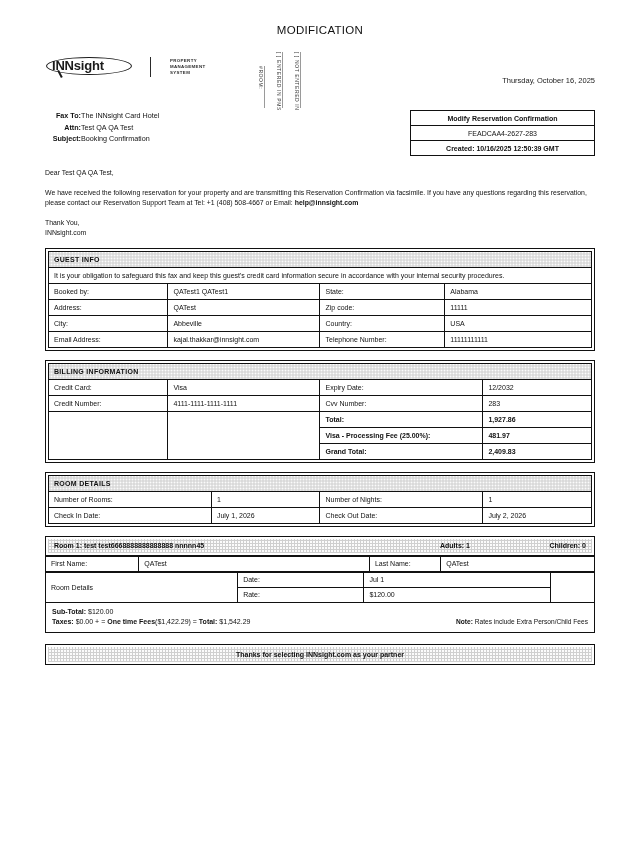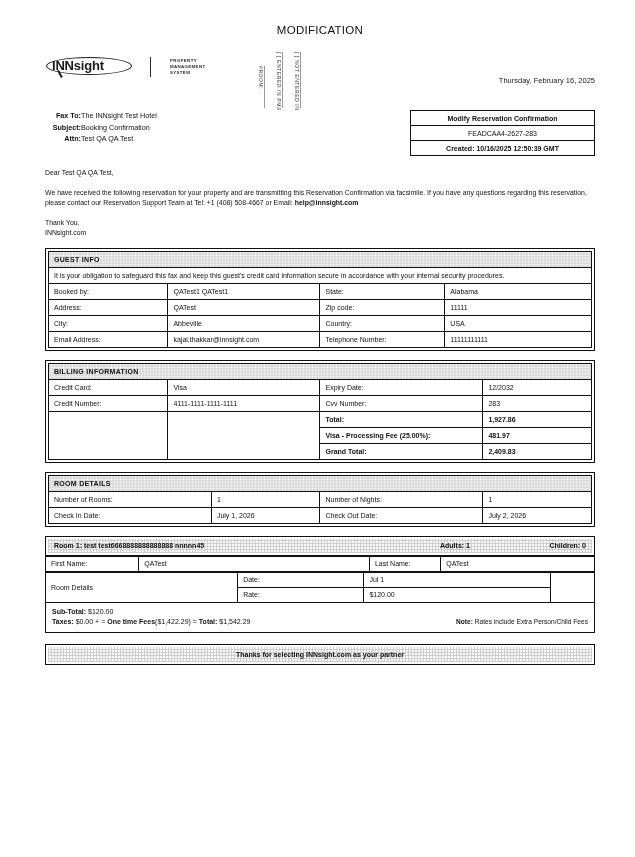--- a/index.html
+++ b/index.html
@@ -289,35 +289,35 @@
 
       <div class="vert-block">
         <div class="vert-rule" style="left:6px; top:30px; height:42px;"></div>
         <div class="vert-rule" style="left:24px; top:16px; height:56px;"></div>
         <div class="vert-rule" style="left:42px; top:16px; height:56px;"></div>
         <div class="vert-item" style="left:6px; top:30px;">#ROOM:</div>
         <div class="vert-item" style="left:24px; top:16px;">[ ] ENTERED IN PMS</div>
         <div class="vert-item" style="left:42px; top:16px;">[ ] NOT ENTERED IN</div>
       </div>
 
-      <div class="date-right">Thursday, February 16, 2025</div>
+      <div class="date-right">Thursday, October 16, 2025</div>
     </div>
 
     <div class="faxwrap">
       <div class="faxline">
         <span class="faxlabel">Fax To:</span>
-        <span class="faxvalue">The INNsight Test Hotel</span>
+        <span class="faxvalue">The INNsight Card Hotel</span>
+      </div>
+      <div class="faxline">
+        <span class="faxlabel">Attn:</span>
+        <span class="faxvalue">Test QA QA Test</span>
       </div>
       <div class="faxline">
         <span class="faxlabel">Subject:</span>
         <span class="faxvalue">Booking Confirmation</span>
-      </div>
-      <div class="faxline">
-        <span class="faxlabel">Attn:</span>
-        <span class="faxvalue">Test QA QA Test</span>
       </div>
 
       <div class="confbox">
         <div class="row b">Modify Reservation Confirmation</div>
         <div class="row">FEADCAA4-2627-283</div>
         <div class="row b">Created: 10/16/2025 12:50:39 GMT</div>
       </div>
     </div>
 
     <div class="letter">

